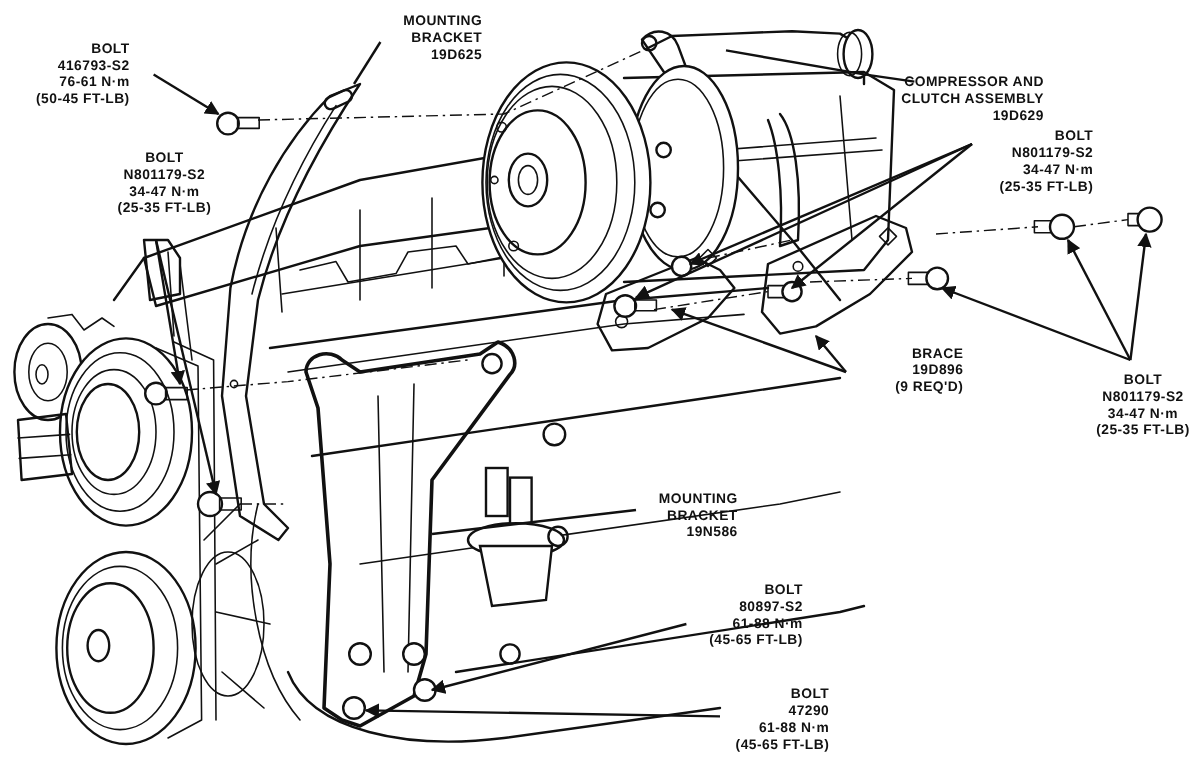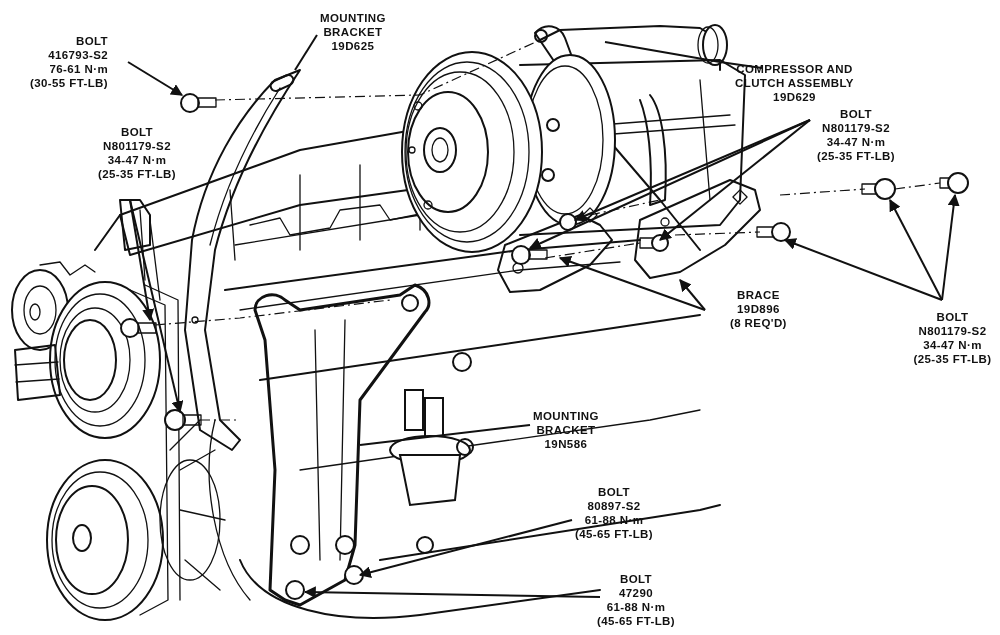--- a/index.html
+++ b/index.html
@@ -8,21 +8,21 @@
   .ln { fill: none; stroke: #111; stroke-width: 2; stroke-linecap: round; stroke-linejoin: round; }
   .ln-thin { fill: none; stroke: #111; stroke-width: 1.3; stroke-linecap: round; stroke-linejoin: round; }
   .ln-thick { fill: none; stroke: #111; stroke-width: 3; stroke-linecap: round; stroke-linejoin: round; }
   .dash { fill: none; stroke: #111; stroke-width: 1.2; stroke-dasharray: 10 4 2 4; }
   .fillw { fill: #fff; stroke: #111; stroke-width: 2; }
   .leader { fill: none; stroke: #111; stroke-width: 2; }
   .label { position: absolute; font-family: "Liberation Sans", sans-serif; font-weight: bold; font-size: 11.5px; line-height: 14px; color: #111; letter-spacing: 0.4px; white-space: nowrap; }
   .label div { display: block; }
   .r { text-align: right; }
   .c { text-align: center; }
-  .l { text-align: center; }
+  .l { text-align: right; margin-left: 16px; }
 </style>
 </head>
 <body>
 
 <svg id="diagram" viewBox="0 0 1000 635" xmlns="http://www.w3.org/2000/svg">
 
   <g>
     <path class="ln" d="M95,250 L120,215 L300,150 L470,120 L560,110 L600,130 L660,200 L700,250"></path>
     <path class="ln" d="M120,215 L130,255 L300,205 L480,180 L520,185"></path>
     <path class="ln-thin" d="M230,190 L235,260 M300,175 L300,250 M360,165 L360,240 M420,155 L420,230"></path>
@@ -192,21 +192,21 @@
     <path class="leader" d="M530,425 L360,445"></path>
     <path class="leader" d="M572,520 L360,575" marker-end="url(#arrow)"></path>
     <path class="leader" d="M600,597 L305,592" marker-end="url(#arrow)"></path>
   </g>
 </svg>
 
 <div class="label r" style="left:30px; top:34px;">
   <div>BOLT</div>
   <div>416793-S2</div>
   <div>76-61 N·m</div>
-  <div>(30-55 FT-LB)</div>
+  <div>(50-45 FT-LB)</div>
 </div>
 
 <div class="label l" style="left:320px; top:11px;">
   <div>MOUNTING</div>
   <div>BRACKET</div>
   <div>19D625</div>
 </div>
 
 <div class="label l" style="left:735px; top:62px;">
   <div>COMPRESSOR AND</div>
@@ -224,21 +224,21 @@
 <div class="label c" style="left:92px; top:125px; width:90px;">
   <div>BOLT</div>
   <div>N801179-S2</div>
   <div>34-47 N·m</div>
   <div>(25-35 FT-LB)</div>
 </div>
 
 <div class="label l" style="left:730px; top:288px;">
   <div>BRACE</div>
   <div>19D896</div>
-  <div>(8 REQ'D)</div>
+  <div>(9 REQ'D)</div>
 </div>
 
 <div class="label c" style="left:905px; top:310px; width:95px;">
   <div>BOLT</div>
   <div>N801179-S2</div>
   <div>34-47 N·m</div>
   <div>(25-35 FT-LB)</div>
 </div>
 
 <div class="label l" style="left:533px; top:409px;">

